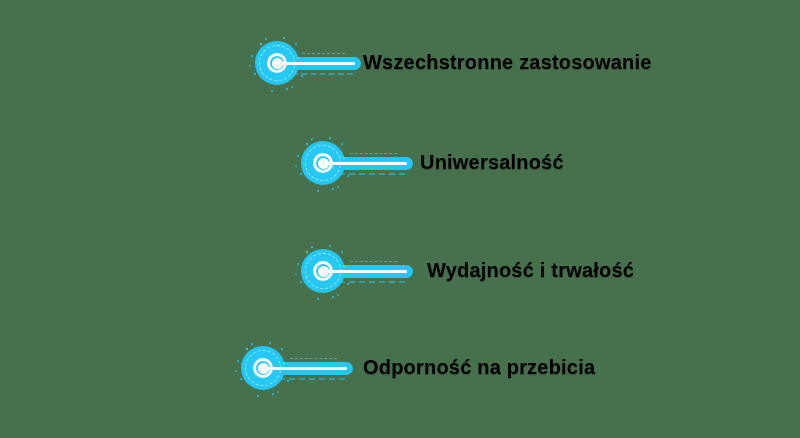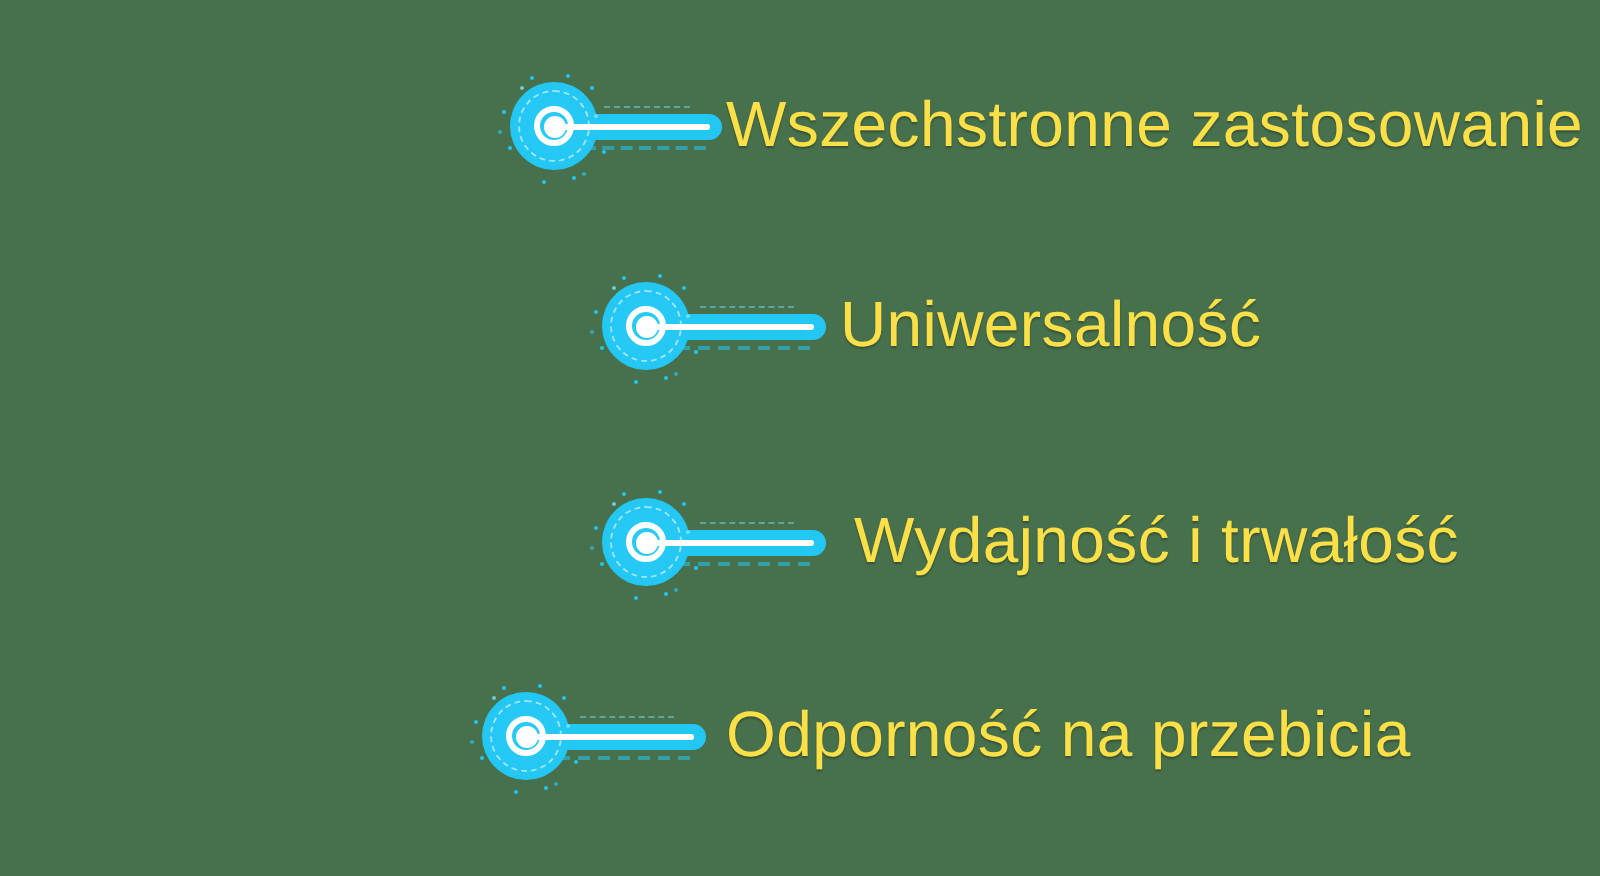--- a/index.html
+++ b/index.html
@@ -99,23 +99,23 @@
        14px 23px 0 rgba(35,199,243,.7),
       -17px -20px 0 rgba(127,227,255,.8),
        20px -6px 0 rgba(127,227,255,.8);
   }
 
   .label{
     position:absolute;
     left:var(--tx);
     top:var(--cy);
     transform:translateY(-52%);
-    color:#fde047;
-    font-size:32px;
-    font-weight:normal;
+    color:#000000;
+    font-size:20px;
+    font-weight:bold;
     white-space:nowrap;
     letter-spacing:0.2px;
     text-shadow:0 1px 1px rgba(0,0,0,.28);
   }
 </style>
 </head>
 <body>
 
 <div class="canvas" style="background: rgb(71, 112, 76); --cyan: #23C7F3; --cyan-light: #7FE3FF;">
 

